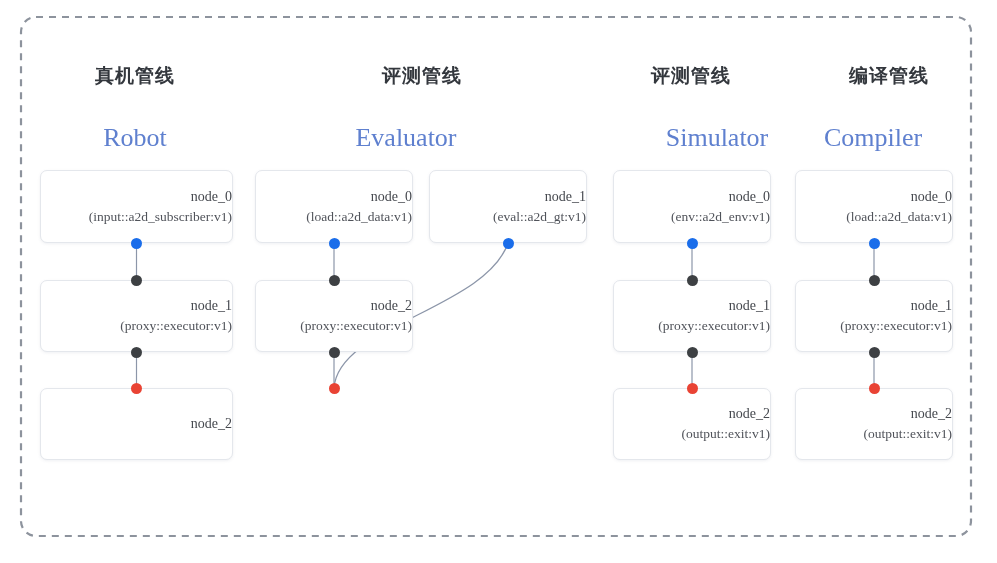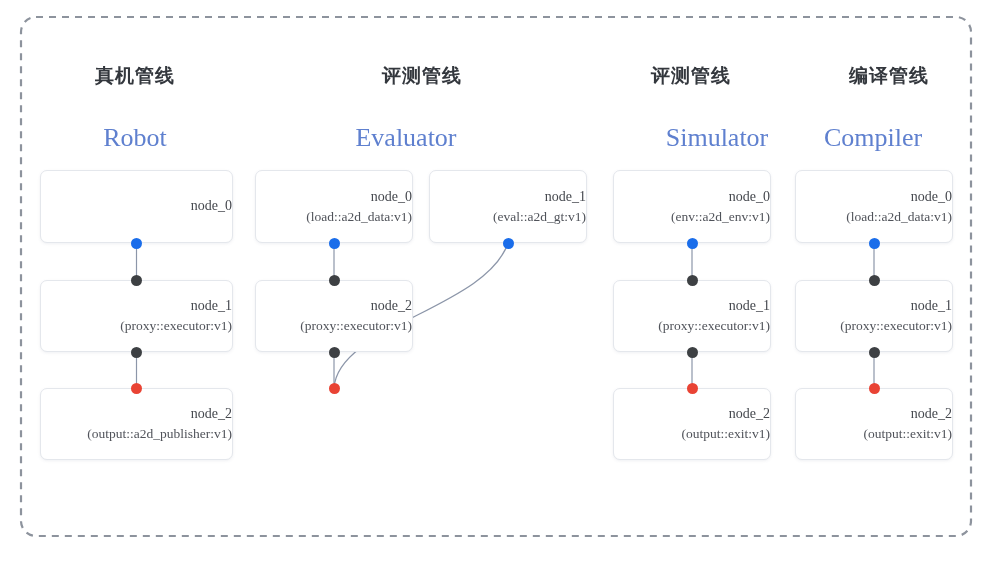--- a/index.html
+++ b/index.html
@@ -105,28 +105,28 @@
   <div class="pipe-title-zh" style="left:691px">评测管线</div>
   <div class="pipe-title-zh" style="left:889px">编译管线</div>
 
   <div class="pipe-title-en" style="left:135px">Robot</div>
   <div class="pipe-title-en" style="left:406px">Evaluator</div>
   <div class="pipe-title-en" style="left:717px">Simulator</div>
   <div class="pipe-title-en" style="left:873px">Compiler</div>
 
   <div class="node" style="left:40px;top:170px;width:193px;height:73px">
     <div class="node-name">node_0</div>
+    <div class="node-type">(input::a2d_subscriber:v1)</div>
   </div>
   <div class="node" style="left:40px;top:280px;width:193px;height:72px">
     <div class="node-name">node_1</div>
     <div class="node-type">(proxy::executor:v1)</div>
   </div>
   <div class="node" style="left:40px;top:388px;width:193px;height:72px">
     <div class="node-name">node_2</div>
-    <div class="node-type">(output::a2d_publisher:v1)</div>
   </div>
 
   <div class="node" style="left:255px;top:170px;width:158px;height:73px">
     <div class="node-name">node_0</div>
     <div class="node-type">(load::a2d_data:v1)</div>
   </div>
   <div class="node" style="left:429px;top:170px;width:158px;height:73px">
     <div class="node-name">node_1</div>
     <div class="node-type">(eval::a2d_gt:v1)</div>
   </div>

